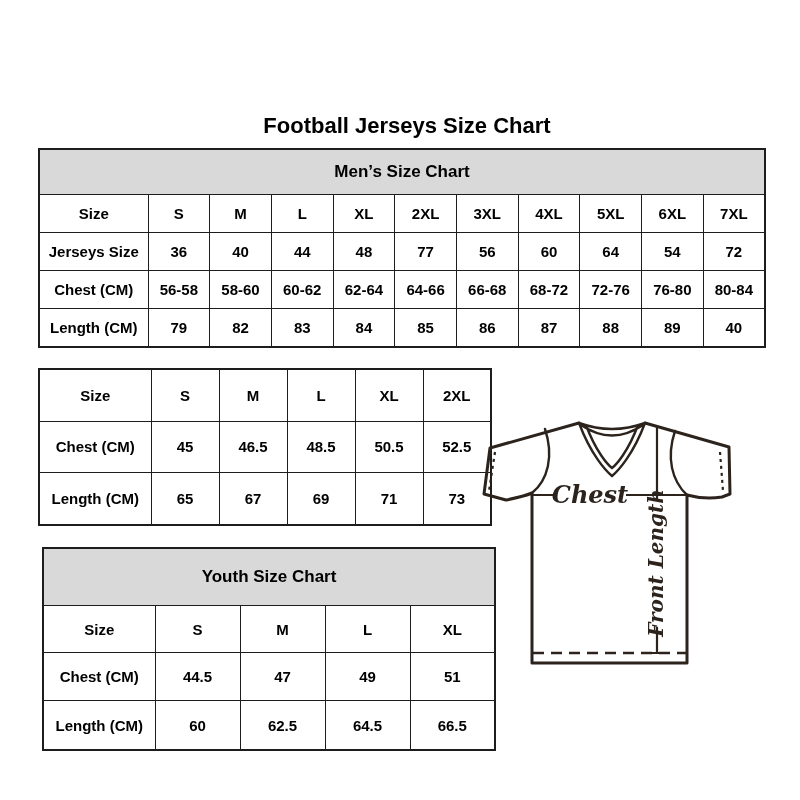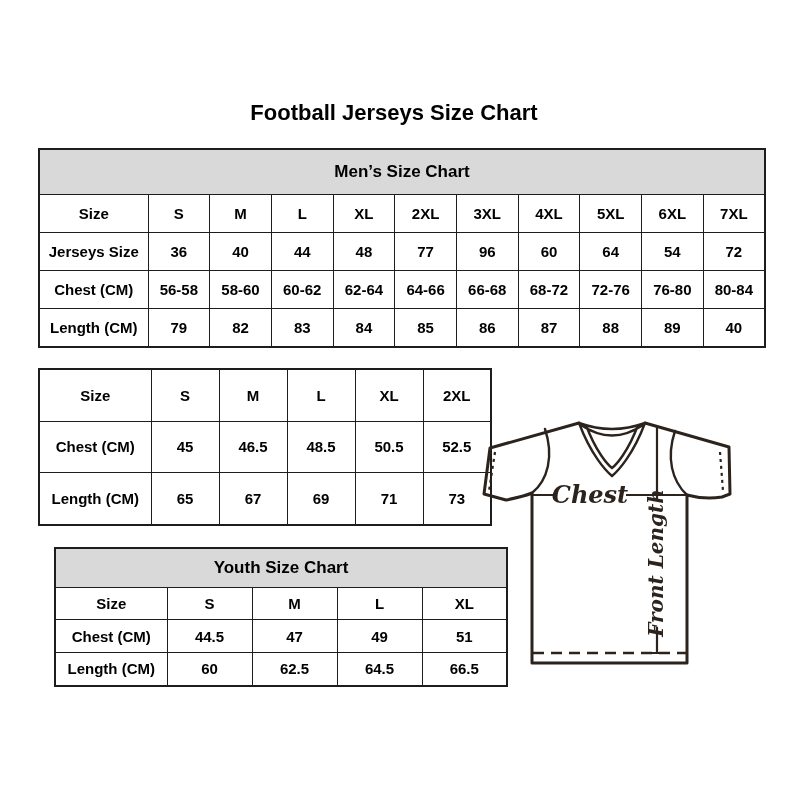--- a/index.html
+++ b/index.html
@@ -1,39 +1,39 @@
 <!DOCTYPE html>
 <html><head>
 <meta charset="utf-8">
 <style>
   html,body { margin:0; padding:0; background:#ffffff; }
   .page {
     position:relative; width:800px; height:800px; background:#ffffff;
     font-family:"Liberation Sans", sans-serif; overflow:hidden; color:#000;
   }
   .title {
-    position:absolute; top:96px; left:0; width:780px; margin:4px;
+    position:absolute; top:96px; left:0; width:780px; margin:17px;
     text-align:center; font-size:22px; line-height:26px; font-weight:bold; color:#000;
   }
   .tbl-wrap { position:absolute; }
   .tbl-wrap table {
     width:100%; height:100%;
     border-collapse:collapse; table-layout:fixed;
     border:2px solid #1d1d1d;
   }
   .tbl-wrap th, .tbl-wrap td {
     border:1px solid #1d1d1d;
     text-align:center; vertical-align:middle;
     font-weight:bold; color:#000; padding:0;
   }
   .tbl-wrap td { font-size:15px; }
   .tbl-wrap th.tbl-title { background:#d9d9d9; font-size:17px; }
   .mens   { left:38px; top:148px; width:728px; height:200px; }
   .womens { left:38px; top:368px; width:454px; height:158px; }
-  .youth  { left:54px; top:547px; width:454px; height:140px; }
+  .youth  { left:42px; top:547px; width:454px; height:204px; }
   .jersey { position:absolute; left:470px; top:408px; width:270px; height:260px; }
   .measure-label {
     font-family:"DejaVu Serif", serif;
     font-style:italic; font-weight:bold; fill:#2c231d;
   }
 </style>
 </head>
 <body>
 
 <div class="page">
@@ -72,21 +72,21 @@
             <td>6XL</td>
             <td>7XL</td>
           </tr>
           <tr>
             <td>Jerseys Size</td>
             <td>36</td>
             <td>40</td>
             <td>44</td>
             <td>48</td>
             <td>77</td>
-            <td>96</td>
+            <td>56</td>
             <td>60</td>
             <td>64</td>
             <td>54</td>
             <td>72</td>
           </tr>
           <tr>
             <td>Chest (CM)</td>
             <td>56-58</td>
             <td>58-60</td>
             <td>60-62</td>

